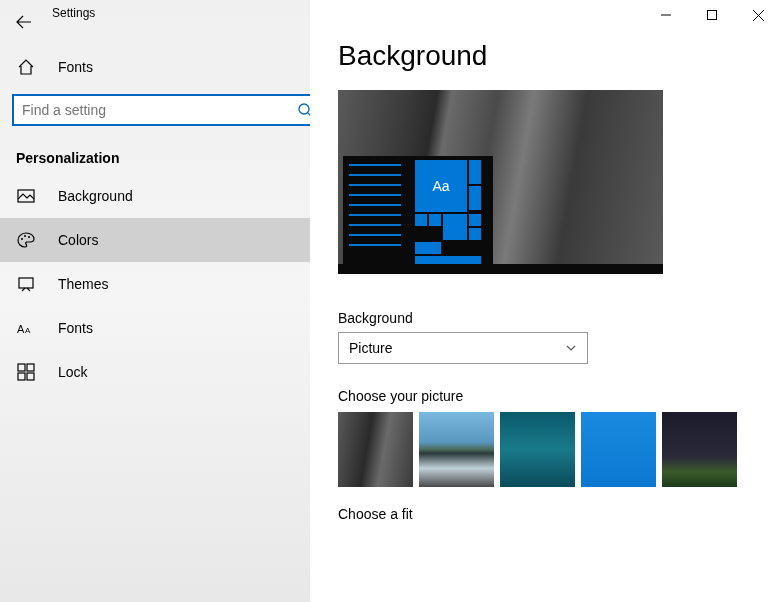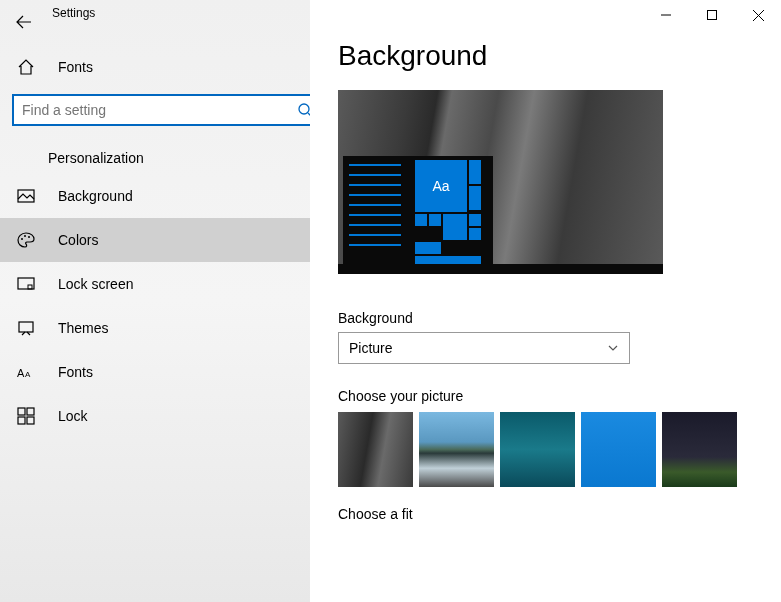--- a/index.html
+++ b/index.html
@@ -7,21 +7,21 @@
 .sidebar { width: 310px; height: 100%; background: linear-gradient(180deg, #f0f0f0 0%, #f5f5f5 50%, #e8e8e8 100%); display: flex; flex-direction: column; }
 .titlebar { height: 36px; display: flex; align-items: flex-start; padding: 6px 8px; }
 .back-btn { width: 32px; height: 32px; display: flex; align-items: center; justify-content: center; cursor: pointer; }
 .app-title { font-size: 12px; margin-left: 12px; color: #000; }
 .home-row { display: flex; align-items: center; padding: 10px 16px; margin-top: 12px; cursor: pointer; }
 .home-row .icon { width: 20px; display: flex; align-items: center; justify-content: center; }
 .home-row .label { margin-left: 22px; font-size: 14px; color: #000; }
 .search-wrap { padding: 8px 12px; }
 .search-box { width: 311px; height: 32px; border: 2px solid #0067c0; display: flex; align-items: center; padding: 0 8px; background: #fff; justify-content: space-between; }
 .search-input { flex: 1; border: none; outline: none; font-size: 14px; color: #666; background: transparent; }
-.section-header { padding: 16px 16px 8px 16px; font-size: 14px; font-weight: 400; color: #000; margin-left: 32px; }
+.section-header { padding: 16px 16px 8px 16px; font-size: 14px; font-weight: 700; color: #000; }
 .nav-item { display: flex; align-items: center; padding: 12px 16px; cursor: pointer; }
 .nav-item.selected { background: #d0d0d0; }
 .nav-item .icon { width: 20px; height: 20px; display: flex; align-items: center; justify-content: center; }
 .nav-item .label { margin-left: 22px; font-size: 14px; color: #000; }
 .content { flex: 1; height: 100%; background: #fff; position: relative; }
 .window-controls { position: absolute; top: 0; right: 0; display: flex; }
 .win-btn { width: 46px; height: 30px; display: flex; align-items: center; justify-content: center; cursor: pointer; }
 .main { padding: 40px 28px 0 28px; }
 .page-title { font-size: 28px; font-weight: 400; color: #000; margin-bottom: 18px; }
 .preview { width: 325px; height: 184px; position: relative; background: #3a3a3a; overflow: hidden; }
@@ -30,21 +30,21 @@
 .preview-start { position: absolute; bottom: 10px; left: 5px; width: 150px; height: 108px; background: #0a0a0a; margin-top: 9px; }
 .preview-menu-col { position: absolute; left: 6px; top: 8px; width: 52px; }
 .preview-menu-line { height: 2px; background: #0078d7; margin-bottom: 8px; }
 .preview-tiles { position: absolute; left: 72px; top: 4px; width: 74px; }
 .tile-big { width: 52px; height: 52px; background: #0078d7; display: flex; align-items: center; justify-content: center; color: #fff; font-size: 14px; float: left; }
 .tile-col { float: left; margin-left: 2px; }
 .tile-sm { width: 12px; height: 24px; background: #0078d7; margin-bottom: 2px; }
 .tile-row2 { clear: both; padding-top: 2px; display: flex; gap: 2px; }
 .tile-t { background: #0078d7; }
 .section-label { font-size: 14px; color: #000; margin-top: 36px; margin-bottom: 6px; }
-.dropdown { width: 292px; height: 32px; border: 1px solid #999; display: flex; align-items: center; padding: 12px 10px; justify-content: space-between; cursor: pointer; background: #fff; }
+.dropdown { width: 250px; height: 32px; border: 1px solid #999; display: flex; align-items: center; padding: 12px 10px; justify-content: space-between; cursor: pointer; background: #fff; }
 .dropdown-label { font-size: 14px; color: #000; }
 .pic-row { display: flex; gap: 6px; margin-top: 8px; }
 .pic-thumb { width: 75px; height: 75px; cursor: pointer; }
 .thumb1 { background: linear-gradient(100deg, #5a5a5a, #2a2a2a 40%, #6a6a6a 60%, #3a3a3a); }
 .thumb2 { background: linear-gradient(180deg, #7ab8e0 0%, #5a98c0 40%, #4a6a5a 50%, #2a3a3a 55%, #c0d0d8 75%, #4a4a4a 100%); }
 .thumb3 { background: linear-gradient(180deg, #0a5a6a 0%, #1a7a8a 50%, #0a4a5a 100%); }
 .thumb4 { background: linear-gradient(180deg, #1a8ae0 0%, #0a78d0 100%); position: relative; }
 .thumb5 { background: linear-gradient(180deg, #1a1a2a 0%, #2a2a3a 60%, #3a5a2a 80%, #1a3a1a 100%); }
 .browse-btn { width: 90px; height: 32px; background: #ccc; border: none; font-size: 14px; color: #000; margin-top: 8px; cursor: pointer; text-align: center; }
 .fit-label { font-size: 14px; color: #000; margin-top: 19px; }
@@ -99,29 +99,20 @@
       <svg width="18" height="18" viewBox="0 0 18 18">
           <path d="M9 2 C4 2 1 6 1 9 C1 13 4 16 8 16 C10 16 10 14 9 13 C8 12 9 11 10 11 L13 11 C15 11 17 10 17 8 C17 5 14 2 9 2 Z" stroke="#000" stroke-width="1.2" fill="none"></path>
           <circle cx="5" cy="8" r="1" fill="#000"></circle>
           <circle cx="8" cy="5" r="1" fill="#000"></circle>
           <circle cx="12" cy="6" r="1" fill="#000"></circle>
         </svg>
     </span>
     <span class="label">Colors</span>
   </div>
 
-  <div class="nav-item">
-    <span class="icon">
-      <svg width="18" height="18" viewBox="0 0 18 18">
-          <rect x="1" y="3" width="16" height="11" stroke="#000" stroke-width="1.2" fill="none"></rect>
-          <rect x="11" y="10" width="4" height="4" stroke="#000" stroke-width="1" fill="none"></rect>
-        </svg>
-    </span>
-    <span class="label">Lock screen</span>
-  </div>
 
   <div class="nav-item">
     <span class="icon">
       <svg width="18" height="18" viewBox="0 0 18 18">
           <rect x="2" y="3" width="14" height="10" stroke="#000" stroke-width="1.2" fill="none"></rect>
           <path d="M5 16 L8 13 M13 16 L10 13" stroke="#000" stroke-width="1.2"></path>
         </svg>
     </span>
     <span class="label">Themes</span>
   </div>

